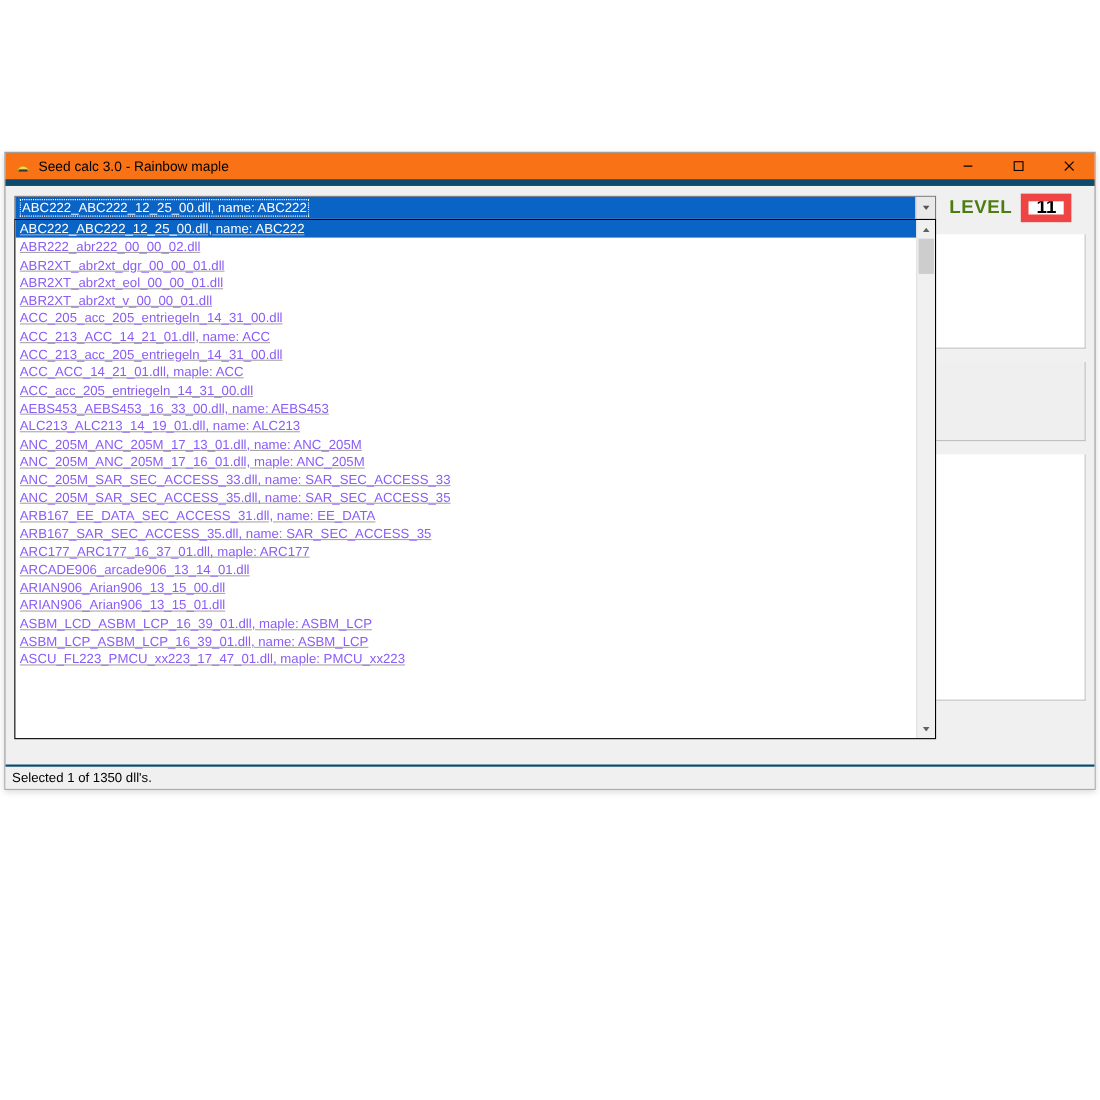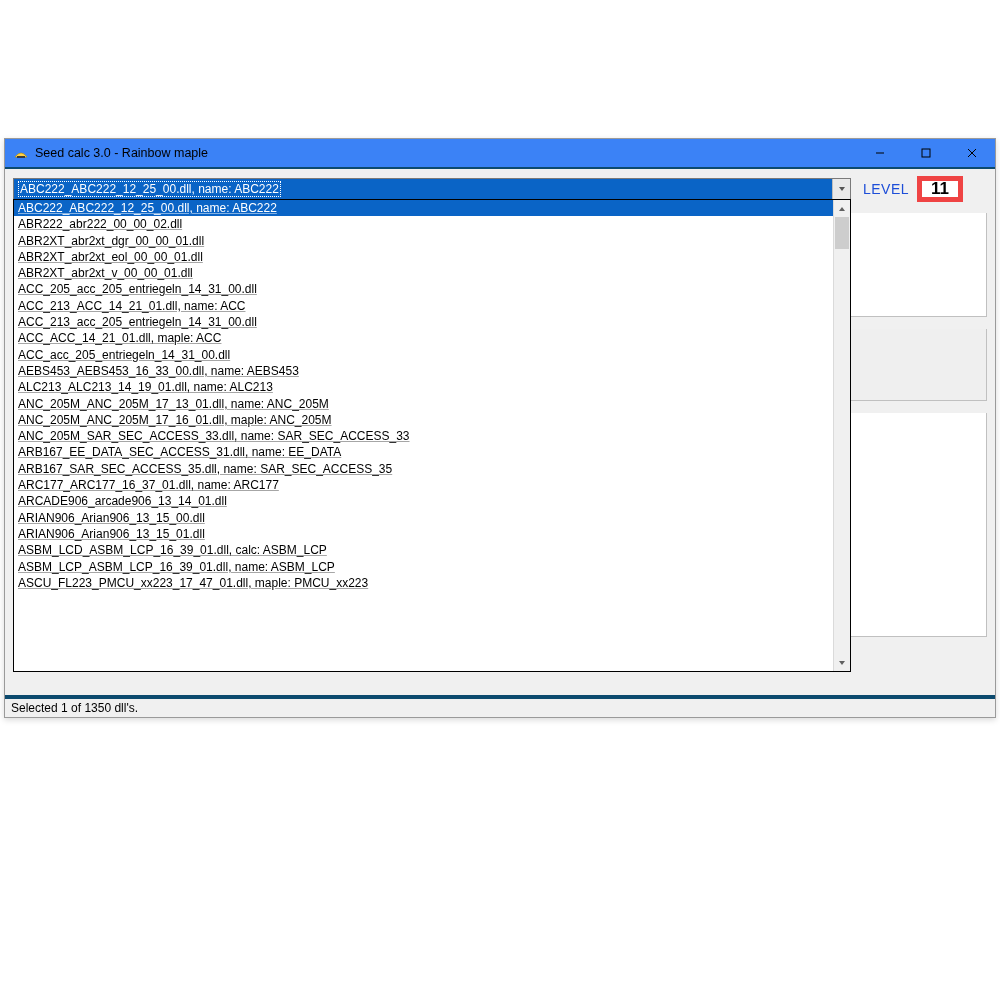--- a/index.html
+++ b/index.html
@@ -8,24 +8,24 @@
   .window {
     position: absolute;
     left: 4px; top: 138px;
     width: 992px; height: 580px;
     border: 1px solid #9a9a9a;
     background: #f0f0f0;
     box-shadow: 0 2px 6px rgba(0,0,0,.15);
   }
   .titlebar {
     height: 30px;
-    background: #3b82f6;
+    background: #f97316;
     display: flex;
     align-items: center;
-    border-bottom: 2px solid #0c4a6e;
+    border-bottom: 6px solid #0c4a6e;
     text-align: right;
   }
   .titlebar .app-icon {
     width: 16px; height: 16px;
     margin: 0 6px 0 8px;
     display: inline-block;
   }
   .titlebar .title { color: #000; font-size: 12.5px; }
   .titlebar .spacer { flex: 1; }
   .win-controls { display: flex; height: 100%; }
@@ -37,21 +37,21 @@
   .client {
     position: relative;
     height: calc(100% - 30px - 22px);
     padding: 8px;
   }
   .statusbar {
     position: absolute;
     left: 0; right: 0; bottom: 0;
     height: 22px;
     background: #f0f0f0;
-    border-top: 4px solid #0c4a6e;
+    border-top: 2px solid #0c4a6e;
     display: flex; align-items: center;
     padding: 0 6px;
     font-size: 12px;
   }
   
   .top-row { display: flex; align-items: center; height: 24px; }
   .combobox {
     position: relative;
     flex: 0 0 838px;
     height: 22px;
@@ -77,29 +77,29 @@
     height: 16px;
     line-height: 14px;
   }
   .combo-btn {
     width: 18px;
     background: #e9e9e9;
     border-left: 1px solid #bdbdbd;
     display: flex; align-items: center; justify-content: center;
   }
   .level-label {
-    font-size: 14px;
-    font-weight: 400;
+    font-size: 17px;
+    font-weight: 700;
     letter-spacing: 0.5px;
-    color: #1d4ed8;
+    color: #4d7c0f;
     margin-right: 8px;
   }
   .level-input {
     width: 46px; height: 26px;
-    border: 5px solid #ef4444;
+    border: 7px solid #ef4444;
     background: #fff;
     text-align: center;
     font-size: 17px;
     font-weight: 600;
   }
   
   .dropdown-list {
     position: absolute;
     left: 8px; top: 30px;
     width: 838px; height: 473px;
@@ -130,21 +130,21 @@
   .list-items {
     position: absolute;
     left: 0; right: 17px; top: 0; bottom: 0;
     overflow: hidden;
   }
   .list-item {
     height: 16.3px;
     line-height: 16.3px;
     padding: 0 4px;
     font-size: 12px;
-    color: #000000;
+    color: #8b5cf6;
     white-space: nowrap;
     overflow: hidden;
     text-decoration: underline;
     text-decoration-color: rgba(0,0,0,0.35);
     text-underline-offset: 1px;
   }
   .list-item.selected {
     background: #0a64c6;
     color: #fff;
     text-decoration-color: rgba(255,255,255,0.5);
@@ -243,27 +243,28 @@
             <div class="list-item">ACC_205_acc_205_entriegeln_14_31_00.dll</div>
             <div class="list-item">ACC_213_ACC_14_21_01.dll, name: ACC</div>
             <div class="list-item">ACC_213_acc_205_entriegeln_14_31_00.dll</div>
             <div class="list-item">ACC_ACC_14_21_01.dll, maple: ACC</div>
             <div class="list-item">ACC_acc_205_entriegeln_14_31_00.dll</div>
             <div class="list-item">AEBS453_AEBS453_16_33_00.dll, name: AEBS453</div>
             <div class="list-item">ALC213_ALC213_14_19_01.dll, name: ALC213</div>
             <div class="list-item">ANC_205M_ANC_205M_17_13_01.dll, name: ANC_205M</div>
             <div class="list-item">ANC_205M_ANC_205M_17_16_01.dll, maple: ANC_205M</div>
             <div class="list-item">ANC_205M_SAR_SEC_ACCESS_33.dll, name: SAR_SEC_ACCESS_33</div>
+            <div class="list-item">ANC_205M_SAR_SEC_ACCESS_35.dll, name: SAR_SEC_ACCESS_35</div>
             <div class="list-item">ARB167_EE_DATA_SEC_ACCESS_31.dll, name: EE_DATA</div>
             <div class="list-item">ARB167_SAR_SEC_ACCESS_35.dll, name: SAR_SEC_ACCESS_35</div>
-            <div class="list-item">ARC177_ARC177_16_37_01.dll, name: ARC177</div>
+            <div class="list-item">ARC177_ARC177_16_37_01.dll, maple: ARC177</div>
             <div class="list-item">ARCADE906_arcade906_13_14_01.dll</div>
             <div class="list-item">ARIAN906_Arian906_13_15_00.dll</div>
             <div class="list-item">ARIAN906_Arian906_13_15_01.dll</div>
-            <div class="list-item">ASBM_LCD_ASBM_LCP_16_39_01.dll, calc: ASBM_LCP</div>
+            <div class="list-item">ASBM_LCD_ASBM_LCP_16_39_01.dll, maple: ASBM_LCP</div>
             <div class="list-item">ASBM_LCP_ASBM_LCP_16_39_01.dll, name: ASBM_LCP</div>
             <div class="list-item">ASCU_FL223_PMCU_xx223_17_47_01.dll, maple: PMCU_xx223</div>
           </div>
       <div class="list-scroll">
         <div class="scroll-btn">
           <svg width="8" height="8" viewBox="0 0 8 8">
                 <path d="M1 6 L4 2 L7 6 Z" fill="#606060"></path>
               </svg>
         </div>
         <div class="scroll-track">

